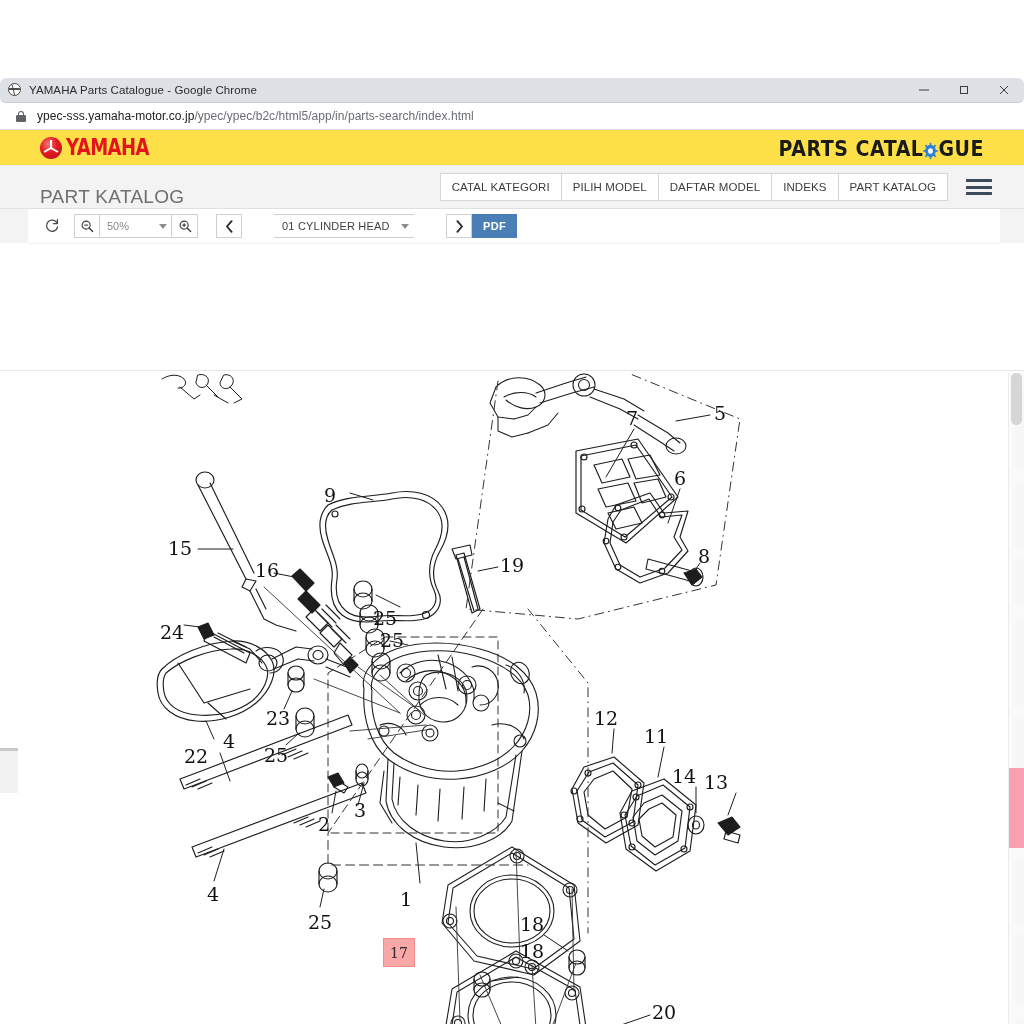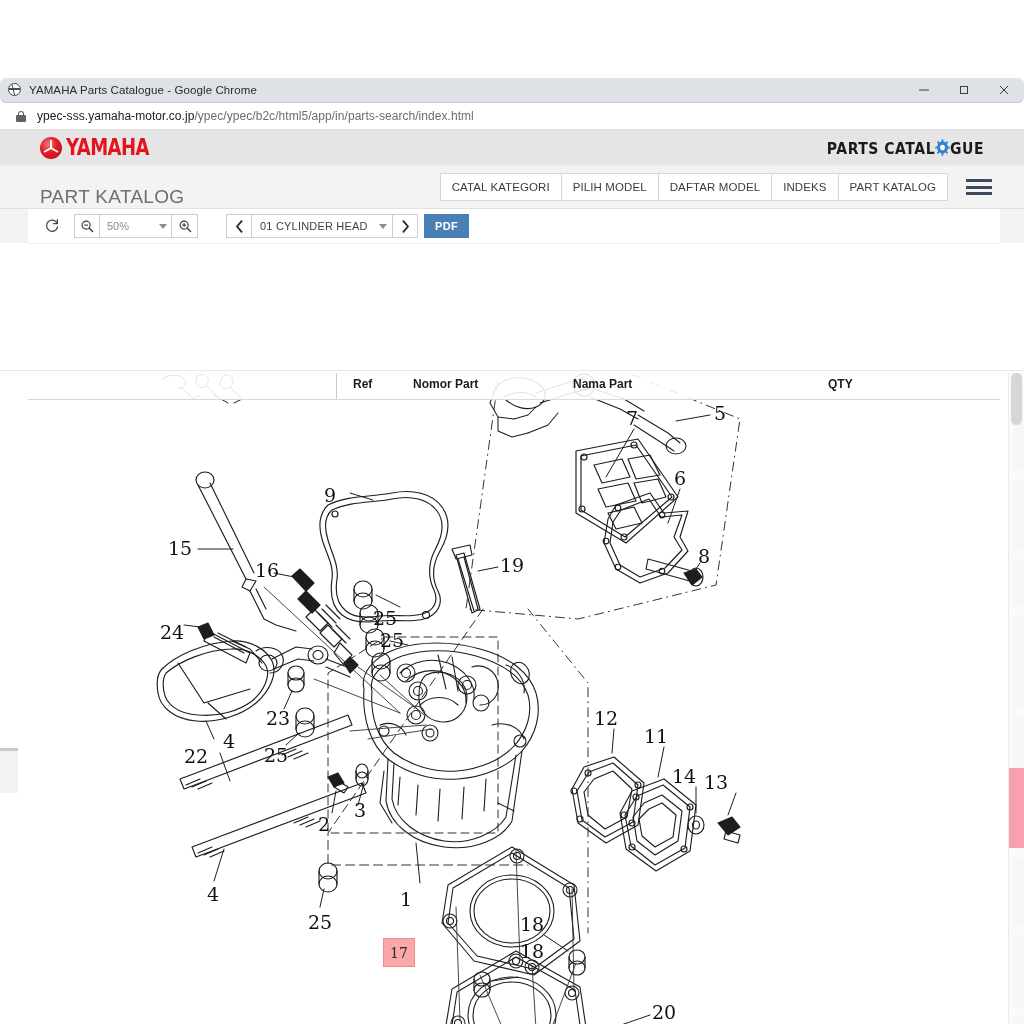--- a/index.html
+++ b/index.html
@@ -55,21 +55,21 @@
   .lock-icon .body{position:absolute;left:2px;top:6px;width:10px;height:7px;background:#5f6368;border-radius:1.2px;}
   .lock-icon .shackle{position:absolute;left:4px;top:1.5px;width:6px;height:6px;border:1.5px solid #5f6368;border-bottom:none;border-radius:4px 4px 0 0;box-sizing:border-box;}
   .url{font-size:12px;color:#202124;white-space:nowrap;letter-spacing:.05px;}
   .url .dim{color:#6a6d71;}
 
   
   .app{position:relative;width:1024px;height:895px;background:#ffffff;overflow:hidden;}
 
   
   .brandbar{
-    position:relative;height:35px;background:#e5e5e5;display:flex;align-items:center;
+    position:relative;height:35px;background:#fde047;display:flex;align-items:center;
     border-bottom:1px solid #e9e9e9;
   }
   .yamaha-logo{display:flex;align-items:center;margin-left:40px;}
   .yam-mark{
     width:22px;height:22px;border-radius:50%;
     background:radial-gradient(circle at 38% 32%,#f47a7a 0%,#e41b23 42%,#b0121a 100%);
     position:relative;margin-right:4px;flex:0 0 auto;
   }
   .yam-mark .fork{position:absolute;left:50%;top:50%;width:2px;height:8px;background:#fff;transform-origin:50% 100%;}
   .yam-mark .f1{transform:translate(-50%,-100%) rotate(0deg);}
@@ -78,21 +78,21 @@
   .yam-word{
     font-family:"DejaVu Sans",sans-serif;
     font-size:19px;font-weight:bold;color:#e4131c;letter-spacing:-0.6px;
     transform:scaleY(1.18) scaleX(0.95);transform-origin:left center;
     line-height:1;
   }
   .pc-word{
     position:absolute;right:40px;top:50%;transform:translateY(-50%);
     display:flex;align-items:center;
     font-family:"DejaVu Sans",sans-serif;
-    font-size:14px;font-weight:bold;color:#1a1a1a;letter-spacing:0.5px;
+    font-size:19px;font-weight:bold;color:#1a1a1a;letter-spacing:0.5px;
     white-space:nowrap;
     margin-left:32px;
   }
   .pc-word span{transform:scaleY(1.15);display:inline-block;}
   .gear-o{
     width:15px;height:15px;margin:0 0px;position:relative;display:inline-block;
     flex:0 0 auto;transform:translateY(1px);
   }
 
   
@@ -138,21 +138,21 @@
     font-size:11px;color:#8a8a8a;padding:0 4px 0 7px;box-sizing:border-box;
     display:flex;align-items:center;justify-content:space-between;
   }
   .cat-select{
     height:24px;width:140px;border:1px solid #cfcfcf;border-left:none;border-right:none;background:#fff;
     font-size:11px;color:#3f3f3f;padding:0 5px 0 8px;box-sizing:border-box;
     display:flex;align-items:center;justify-content:space-between;letter-spacing:.2px;
   }
   .caret{width:0;height:0;border-left:4px solid transparent;border-right:4px solid transparent;border-top:5px solid #8d8d8d;flex:0 0 auto;}
   .pdf-btn{
-    margin-left:6px;height:24px;background:#4a7fb5;color:#fff;font-size:11px;font-weight:bold;
+    height:24px;background:#4a7fb5;color:#fff;font-size:11px;font-weight:bold;
     display:flex;align-items:center;justify-content:center;padding:0 11px;letter-spacing:.4px;
   }
   .arrow-btn{width:26px;height:24px;border:1px solid #cfcfcf;background:#fff;display:flex;align-items:center;justify-content:center;box-sizing:border-box;}
 
   
   .viewport{
     position:absolute;left:28px;top:243px;width:972px;height:700px;
     background:#ffffff;overflow:hidden;
   }
   .diagram-svg{position:absolute;left:0;top:0;}
@@ -313,21 +313,21 @@
             <div class="tb-box sq" style="border-left:none;">
               <svg width="14" height="14" viewBox="0 0 16 16">
                 <circle cx="7" cy="7" r="4.6" fill="none" stroke="#3c3c3c" stroke-width="1.3"></circle>
                 <line x1="10.4" y1="10.4" x2="14.4" y2="14.4" stroke="#3c3c3c" stroke-width="1.6" stroke-linecap="round"></line>
                 <line x1="4.8" y1="7" x2="9.2" y2="7" stroke="#3c3c3c" stroke-width="1.3"></line>
                 <line x1="7" y1="4.8" x2="7" y2="9.2" stroke="#3c3c3c" stroke-width="1.3"></line>
               </svg>
             </div>
           </div>
 
-          <div class="tb-group" style="margin-left:28px;">
+          <div class="tb-group" style="margin-left:18px;gap:32px;">
             <div class="arrow-btn">
               <svg width="11" height="13" viewBox="0 0 11 13">
                   <path d="M7.6 1.2 L3 6.5 L7.6 11.8" fill="none" stroke="#2b2b2b" stroke-width="1.9" stroke-linecap="round" stroke-linejoin="round"></path>
                 </svg>
             </div>
             <div class="cat-select">
               <span>01 CYLINDER HEAD</span>
               <span class="caret"></span>
             </div>
             <div class="arrow-btn">
@@ -730,27 +730,20 @@
               <path d="M548 590 L512 686"></path>
             </g>
 
             <path d="M455 236 L300 460 L300 492 L500 492" stroke="#333" stroke-width="1" stroke-dasharray="9 5" fill="none"></path>
             <path d="M500 236 L560 310 L560 560" stroke="#333" stroke-width="1" stroke-dasharray="9 5 1 5" fill="none"></path>
 
           </g>
         </svg>
       </div>
 
-      <div class="tbl-header">
-        <div class="sep"></div>
-        <div class="th" style="left:325px;">Ref</div>
-        <div class="th" style="left:385px;">Nomor Part</div>
-        <div class="th" style="left:545px;">Nama Part</div>
-        <div class="th" style="left:800px;">QTY</div>
-      </div>
 
       <div class="ref-chip" style="left:383px;top:808px;width:30px;height:27px;">17</div>
 
       <div class="vscroll">
         <div class="vsegs">
           <i style="top:14px;height:82px;"></i>
           <i style="top:108px;height:68px;"></i>
           <i style="top:186px;height:46px;"></i>
           <i style="top:244px;height:90px;"></i>
           <i style="top:344px;height:64px;"></i>

